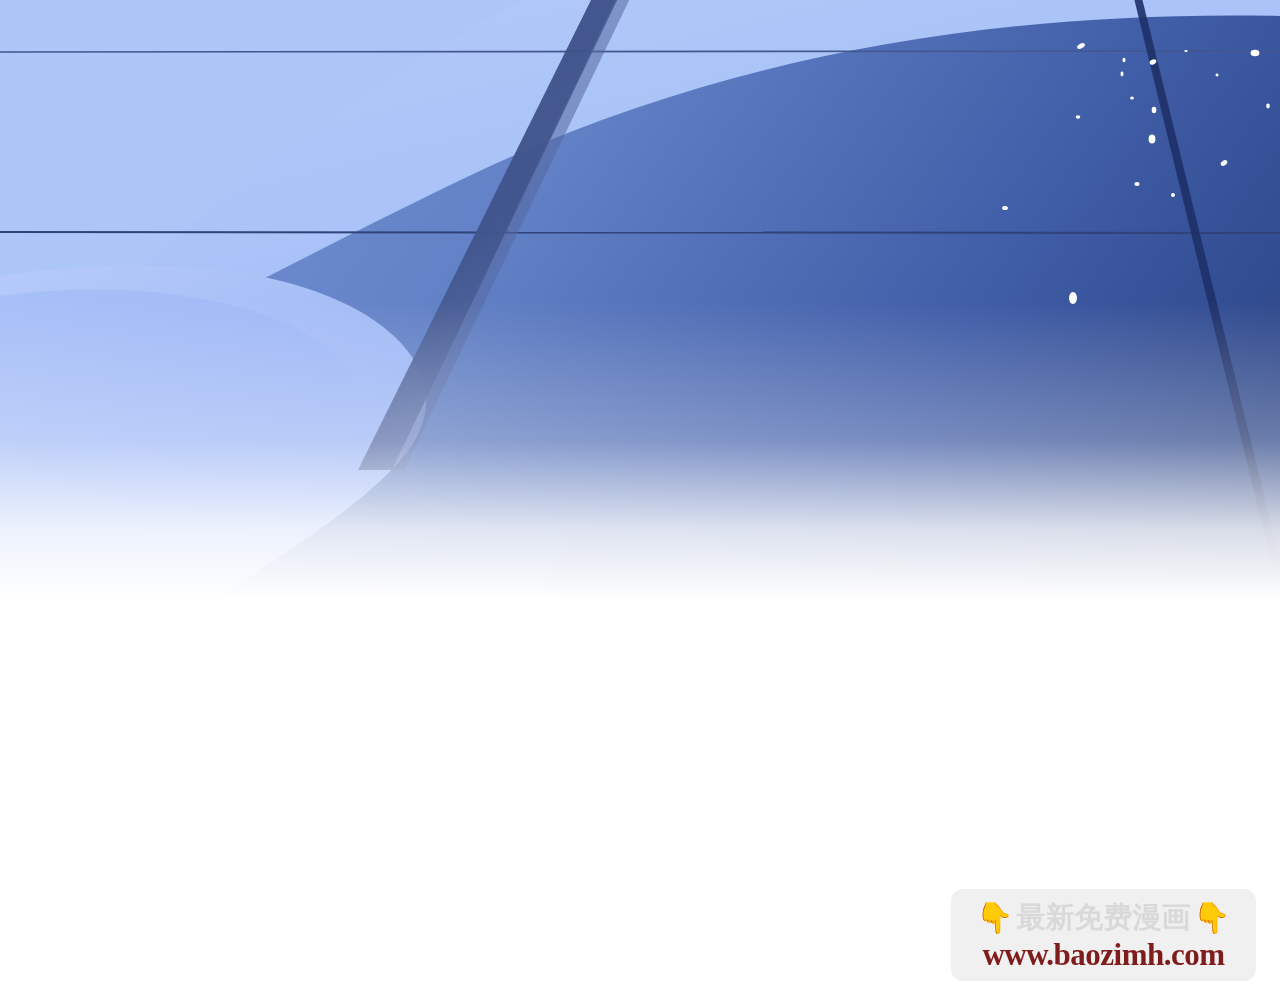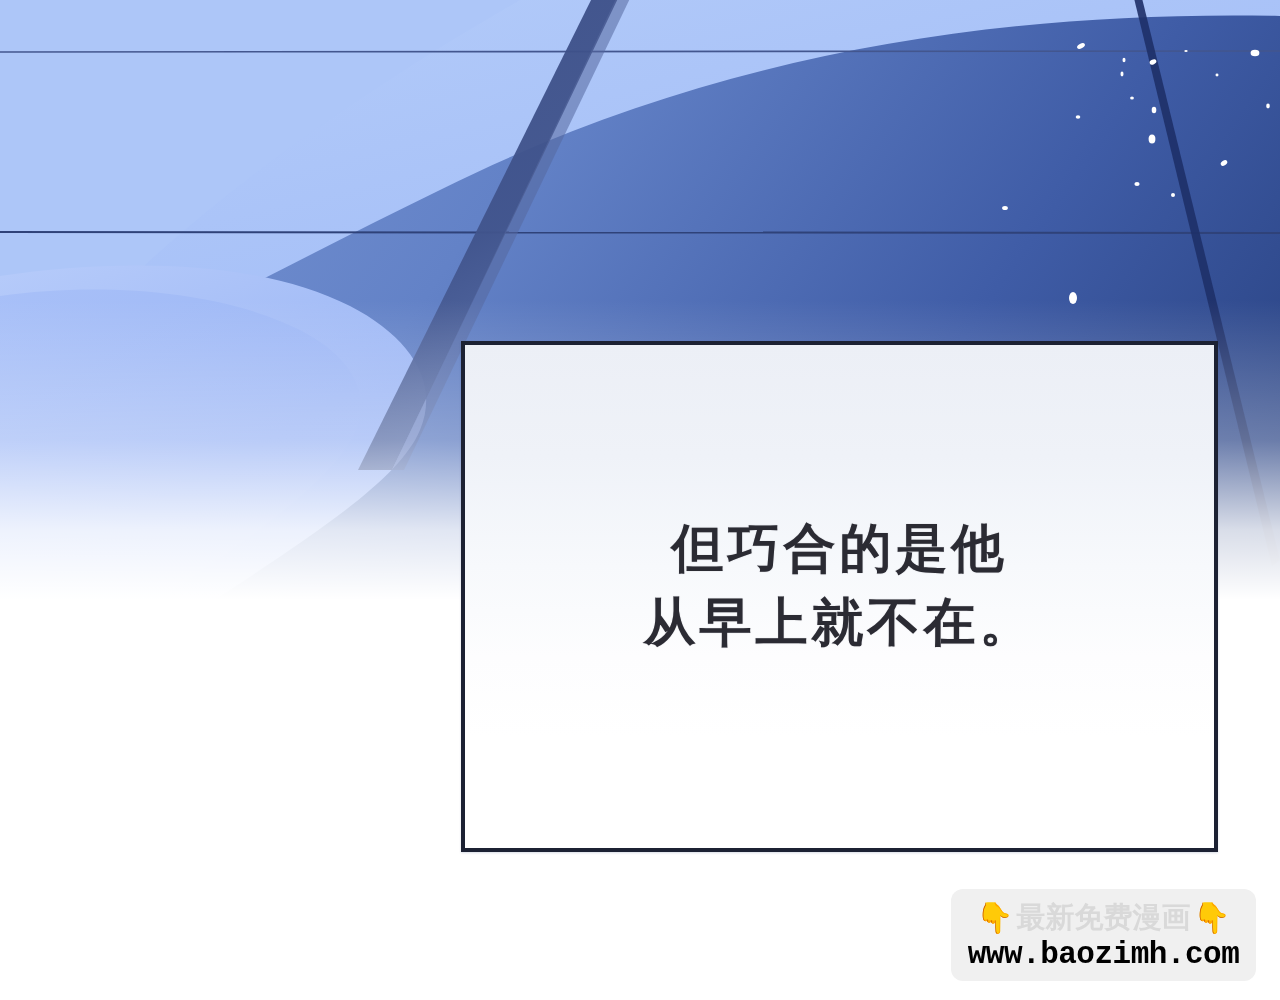--- a/index.html
+++ b/index.html
@@ -116,24 +116,24 @@
     filter: saturate(1.2);
   }
   #watermark-title {
     font-family: "Liberation Sans", "DejaVu Sans", sans-serif;
     font-size: 29px;
     font-weight: 700;
     color: #d9d9d9;
     letter-spacing: 0px;
   }
   #watermark-url {
-    font-family: Liberation Mono, monospace;
+    font-family: Liberation Serif, serif;
     font-size: 31px;
     font-weight: 700;
-    color: #000000;
+    color: #7f1d1d;
     letter-spacing: -0.5px;
     line-height: 34px;
   }
 </style>
 </head>
 <body>
 
 <div id="page">
 
   <div class="bg-layer">
@@ -210,26 +210,20 @@
         <ellipse cx="1152" cy="139" rx="3.4" ry="4.6"></ellipse>
         <ellipse cx="1224" cy="163" rx="3.6" ry="2.3" transform="rotate(-34 1224 163)"></ellipse>
         <ellipse cx="1137" cy="184" rx="2.6" ry="2.0"></ellipse>
         <ellipse cx="1173" cy="195" rx="2.0" ry="1.9"></ellipse>
         <ellipse cx="1005" cy="208" rx="2.9" ry="2.1"></ellipse>
         <ellipse cx="1073" cy="298" rx="4.0" ry="6.0"></ellipse>
       </g>
     </svg>
   </div>
 
-  <div id="narration-panel">
-    <div id="panel-top-edge"></div>
-    <div id="panel-left-edge"></div>
-    <div id="narration-text">但巧合的是他
-从早上就不在。</div>
-  </div>
 
   <div id="watermark">
     <div id="watermark-line1">
       <span class="wm-hand">👇</span>
       <span id="watermark-title">最新免费漫画</span>
       <span class="wm-hand">👇</span>
     </div>
     <div id="watermark-url">www.baozimh.com</div>
   </div>
 

